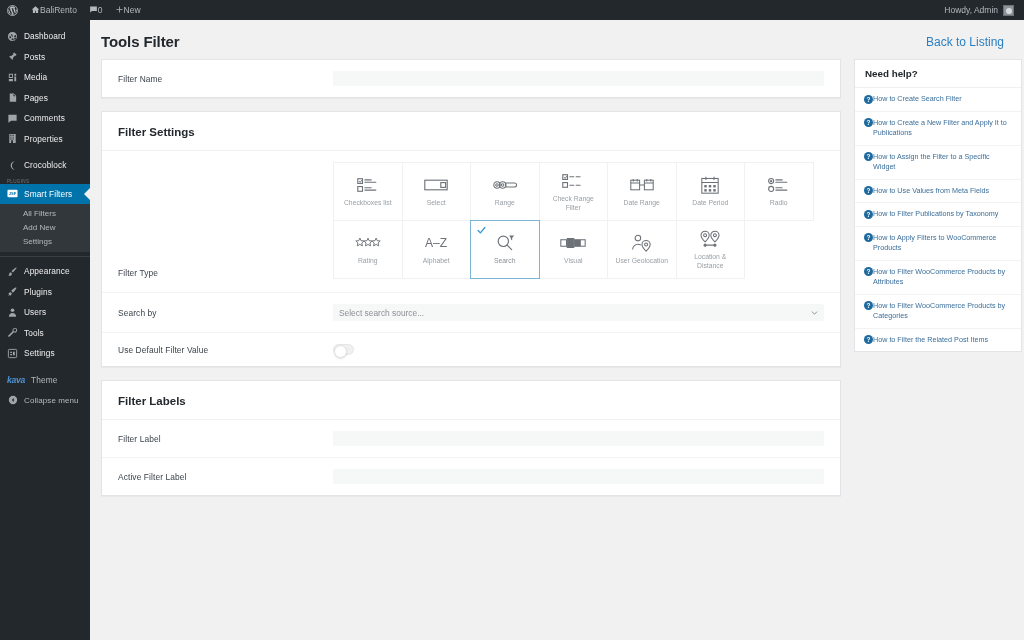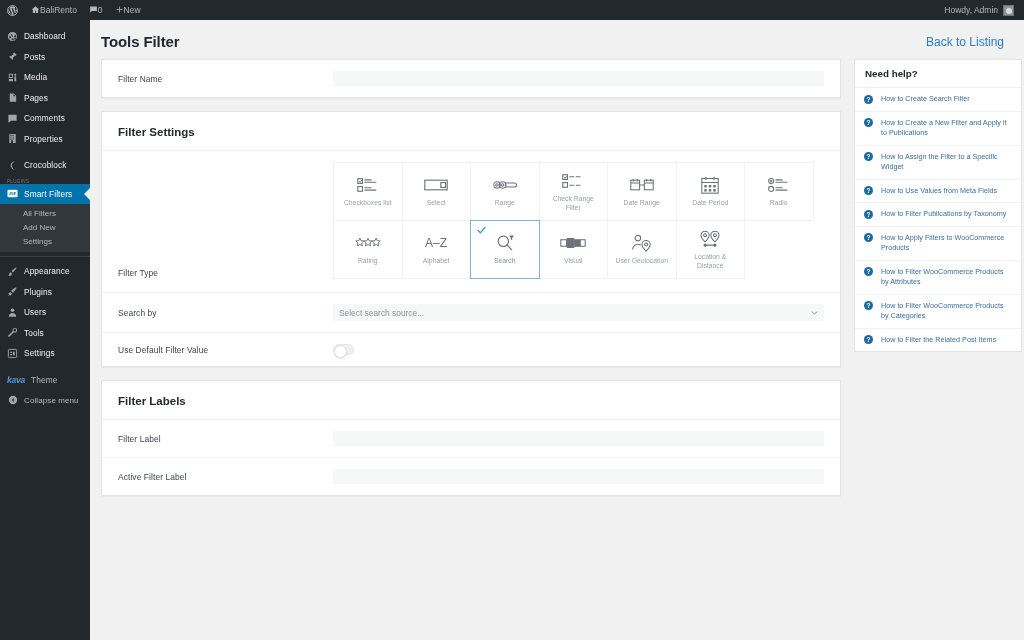--- a/index.html
+++ b/index.html
@@ -192,21 +192,21 @@
     border:none; border-radius:2px;
     font-size: 8.4px; font-family:"Liberation Sans", sans-serif;
     line-height:17px; text-align:center;
     cursor: default;
   }
   #publish-note{
     display:block; text-align:right;
     font-size: 7.2px; color:#e06c8a; margin-top: 5px;
   }
   .help-item {
-    display:flex; align-items:flex-start; gap:8px;
+    display:flex; align-items:flex-start; gap:0;
     padding: 6px 10px 6px 9px;
     border-bottom: 1px solid #f1f2f3;
   }
   .help-item:last-child{ border-bottom:none; }
   .help-icon{
     flex:0 0 9px; width:9px; height:9px; margin-top:.5px;
     border-radius:50%; background:#1d6a9e; color:#fff;
     font-size:6.5px; line-height:9px; text-align:center; font-weight:bold;
   }
   .help-text{ font-size: 7.2px; color:#3a6e9a; line-height: 10.5px; }

